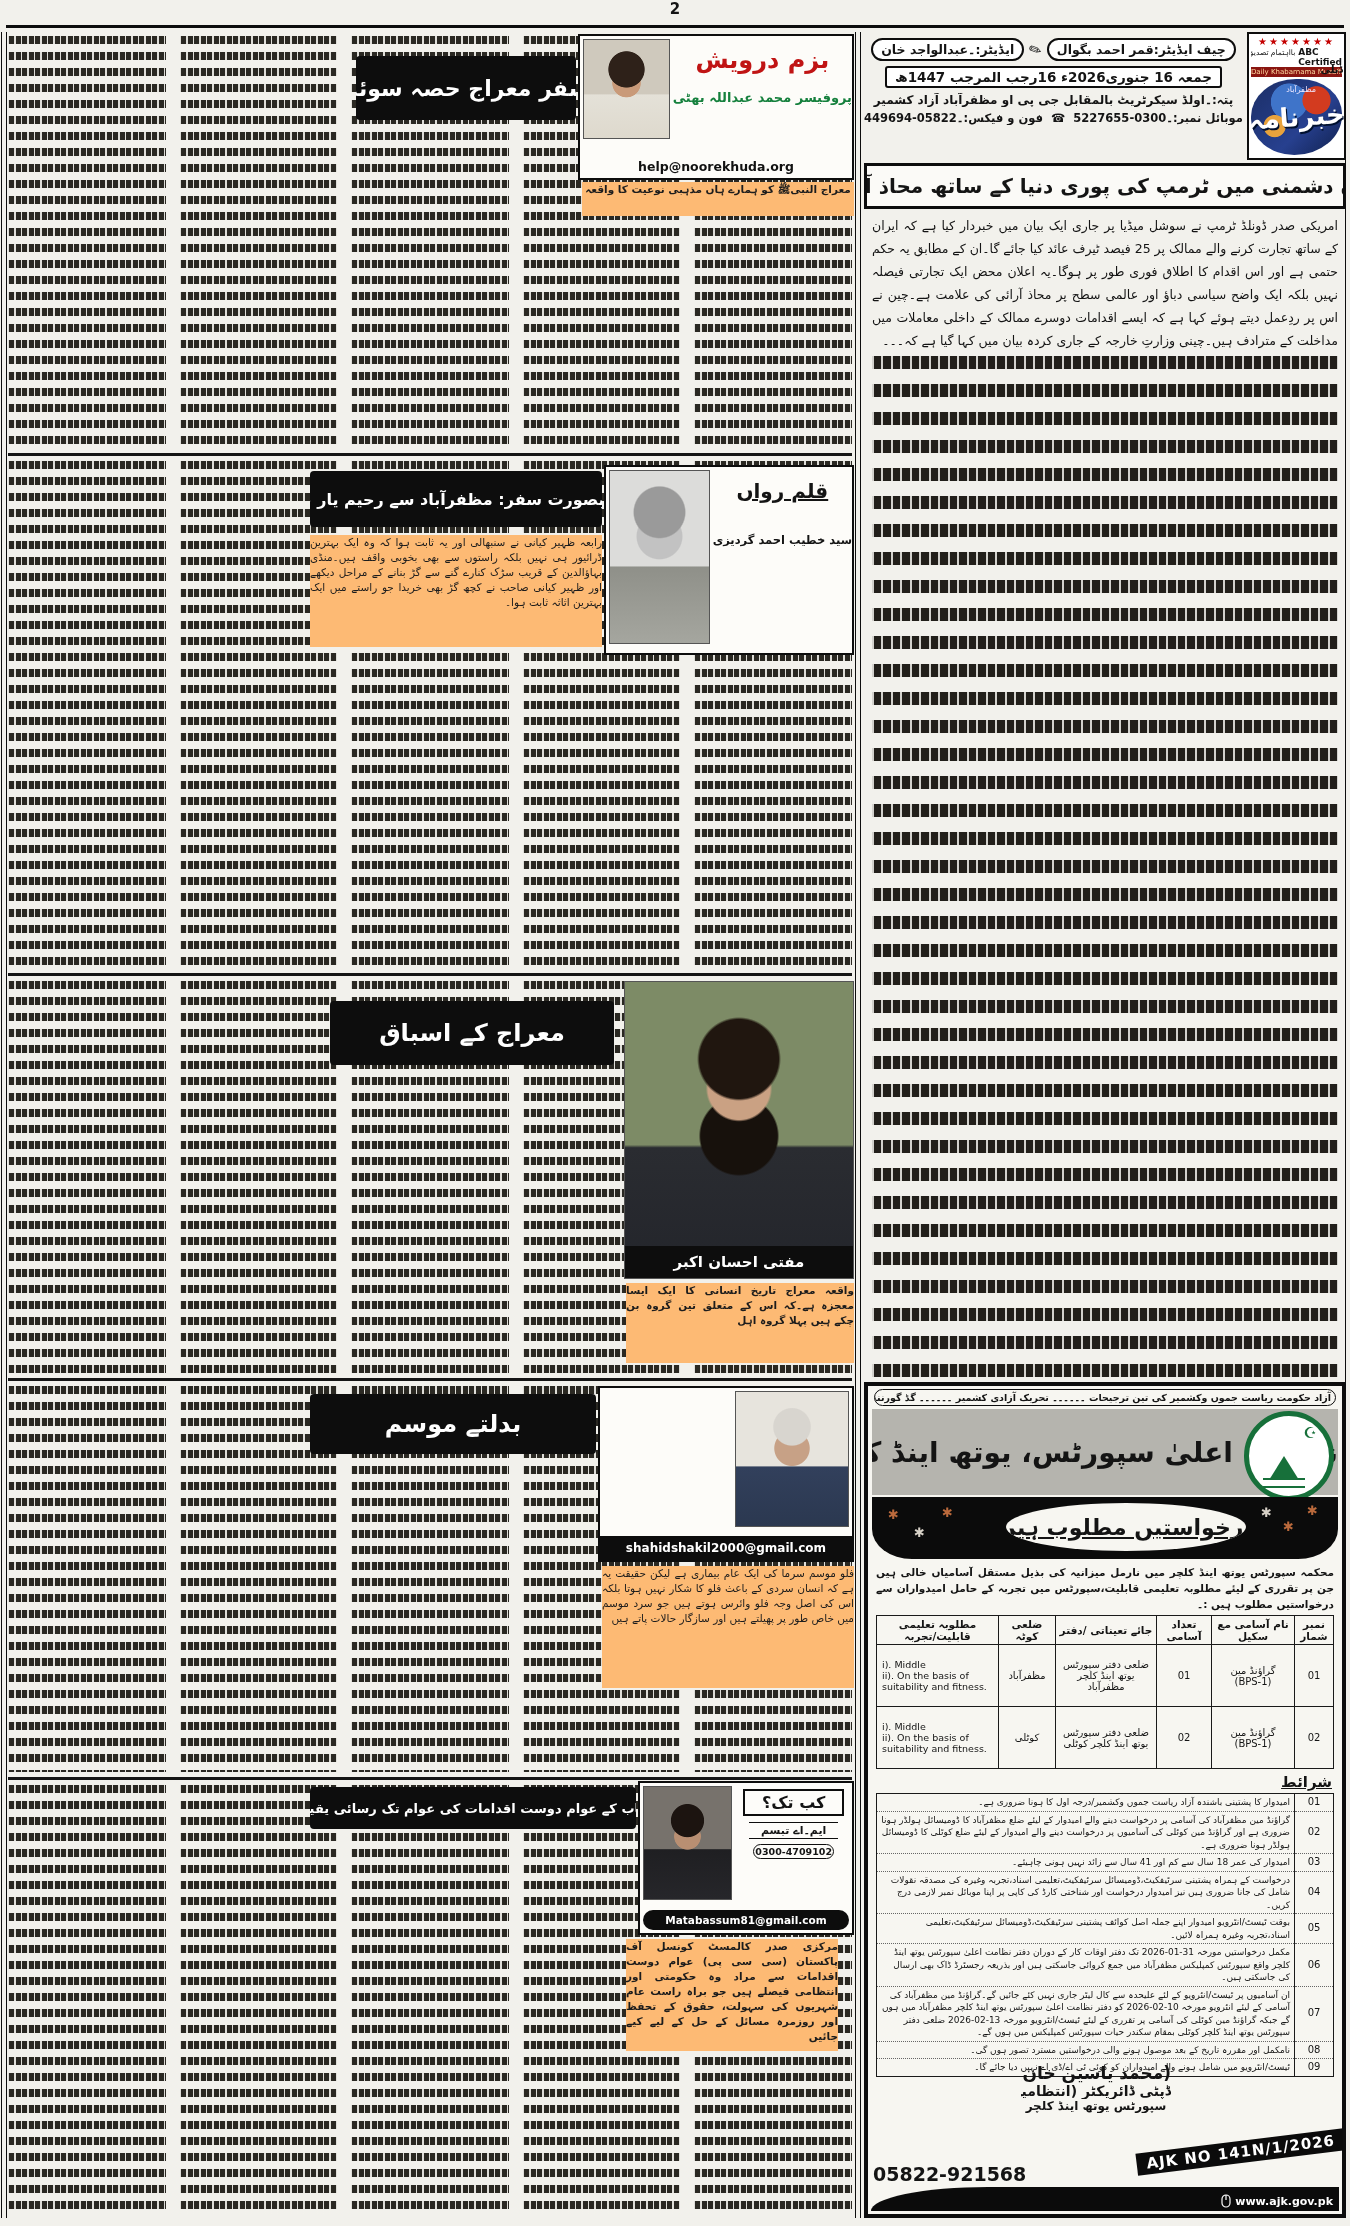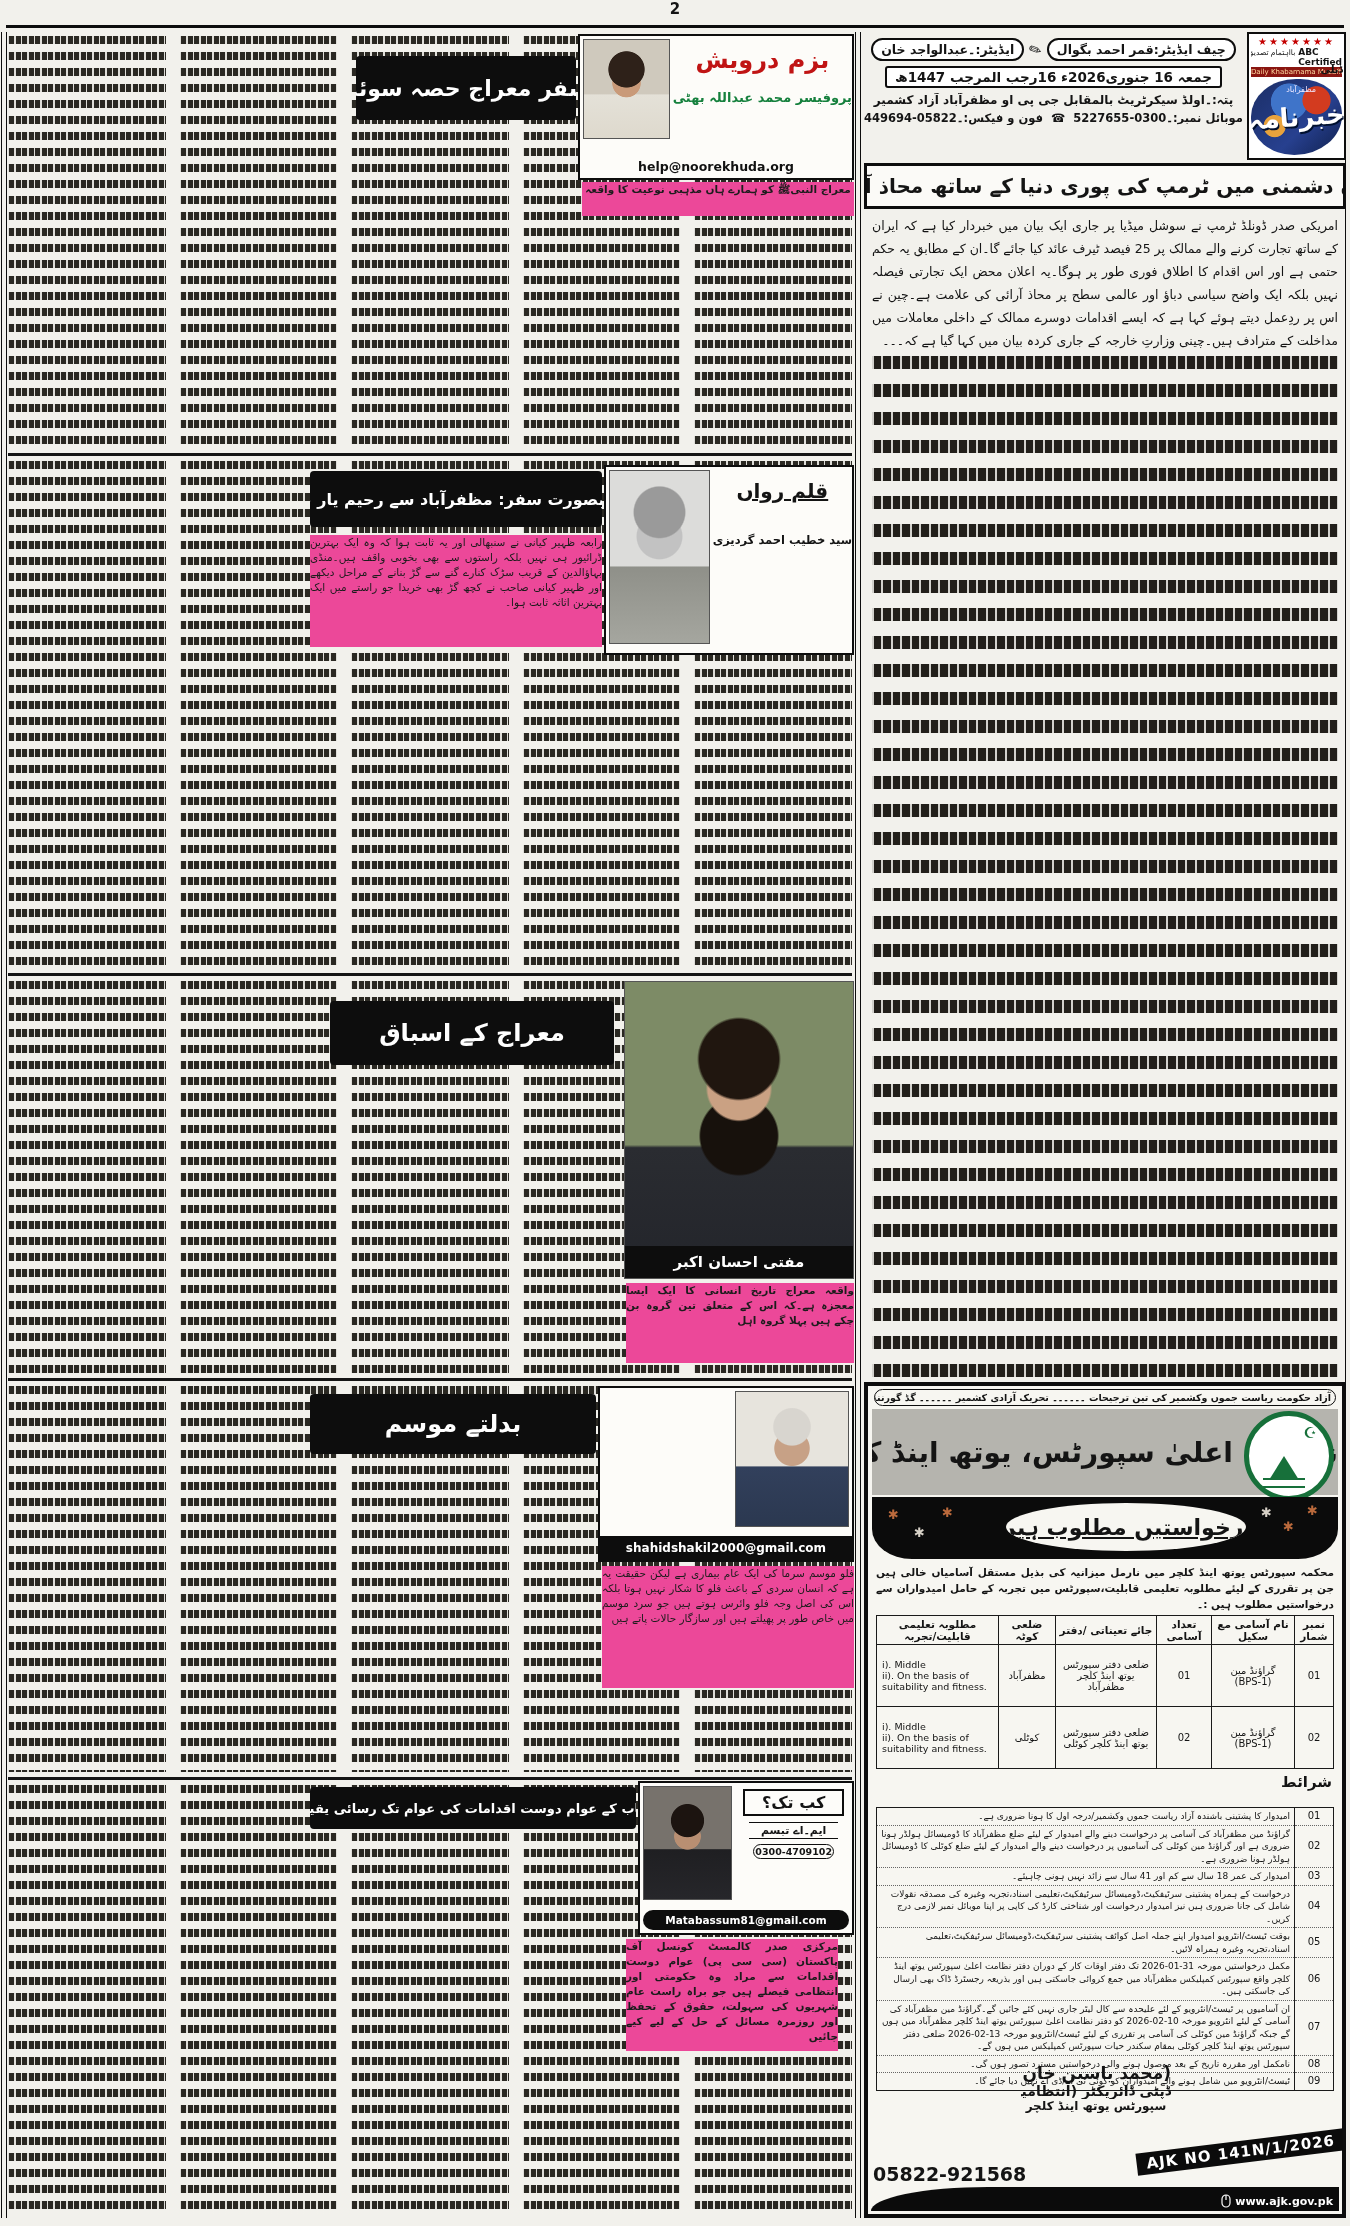--- a/index.html
+++ b/index.html
@@ -23,21 +23,21 @@
   .greek-wide{background-image:
     repeating-linear-gradient(90deg, rgba(242,241,236,.85) 0 2px, rgba(242,241,236,0) 2px 9px,
        rgba(242,241,236,.85) 9px 11px, rgba(242,241,236,0) 11px 19px),
     repeating-linear-gradient(180deg, #221f1a 0 13px, rgba(0,0,0,0) 13px 28px);}
 
   
   .left-sec{position:absolute;left:6px;top:32px;width:848px;height:2186px;display:flex;flex-direction:column;}
   .row{position:relative;}
   .cols{position:absolute;inset:4px 2px;display:flex;gap:14px;}
   .col{flex:1;}
-  .ov{position:absolute;background:#ec4899;}
+  .ov{position:absolute;background:#fdba74;}
   .hbox{background:#0d0d0d;color:#fff;border-radius:4px;display:flex;align-items:center;justify-content:center;
         font-weight:bold;text-align:center;}
   .lede{font-size:10.5px;line-height:15px;text-align:justify;color:#1c1c1c;overflow:hidden;}
 
   
   .abox{border:2.5px solid #0d0d0d;background:#fdfcf9;display:flex;flex-direction:column;}
   .abox .main{display:flex;flex:1;}
   .photo{border:1px solid #555;}
   .ph-bazm{background:radial-gradient(circle at 50% 30%,#2e2119 0 22%,transparent 23%),
            radial-gradient(circle at 50% 44%,#c99a79 0 20%,transparent 21%),
@@ -109,21 +109,21 @@
   .apply-oval{position:absolute;top:6px;right:92px;width:240px;height:48px;background:#f7f6f1;
       border-radius:50%;display:flex;align-items:center;justify-content:center;
       font-size:22px;font-weight:bold;text-decoration:underline;white-space:nowrap;overflow:hidden;}
   .leaf{position:absolute;font-size:13px;color:#bb6a3c;}
   .leaf.l2{color:#d8d2c8;}
   .ad-intro{font-size:10.5px;font-weight:600;line-height:16px;text-align:justify;margin:5px 4px 3px;}
   table.jobs{width:calc(100% - 8px);margin:2px 4px;border-collapse:collapse;}
   table.jobs th,table.jobs td{border:1.5px solid #1a1a1a;font-size:10px;text-align:center;padding:2px;}
   table.jobs th{font-size:10.5px;font-weight:bold;}
   table.jobs td.qual{text-align:left;direction:ltr;font-size:9.5px;padding:2px 5px;}
-  .terms-head{font-size:15px;font-weight:bold;margin:4px 6px 16px;}
+  .terms-head{font-size:15px;font-weight:bold;text-decoration:underline;margin:4px 6px 2px;}
   table.terms{width:calc(100% - 8px);margin:0 4px;border-collapse:collapse;border:1.5px solid #1a1a1a;}
   table.terms td{border-bottom:1px dotted #666;font-size:9px;line-height:12.5px;padding:2px 4px;text-align:right;}
   table.terms td.num{width:30px;text-align:center;border-right:none;border-left:1px solid #1a1a1a;font-size:10px;}
   .ad-bottom{position:absolute;left:4px;right:4px;bottom:4px;height:150px;}
   .sig{position:absolute;left:150px;top:2px;width:150px;text-align:center;}
   .sig .n{font-size:17px;font-weight:bold;}
   .sig .t{font-size:14px;font-weight:bold;}
   .sig .d{font-size:12px;font-weight:bold;}
   .ad-phone{position:absolute;left:2px;bottom:26px;font-size:19px;font-weight:bold;direction:ltr;}
   .ribbon{position:absolute;left:265px;bottom:48px;background:#0b0b0b;color:#fff;padding:2px 10px;

